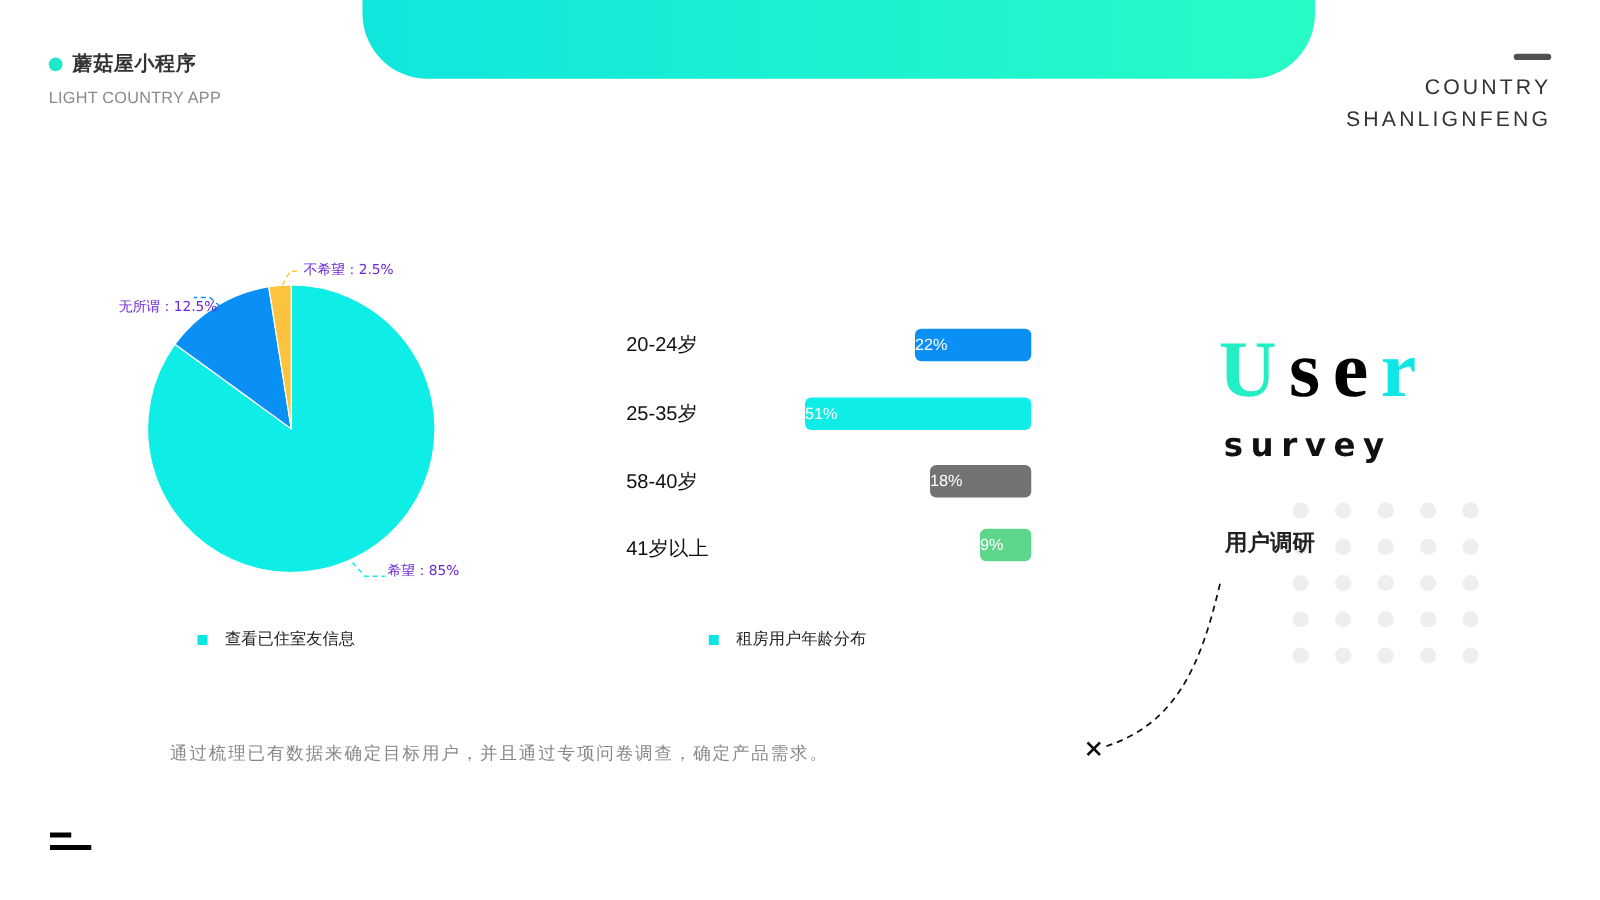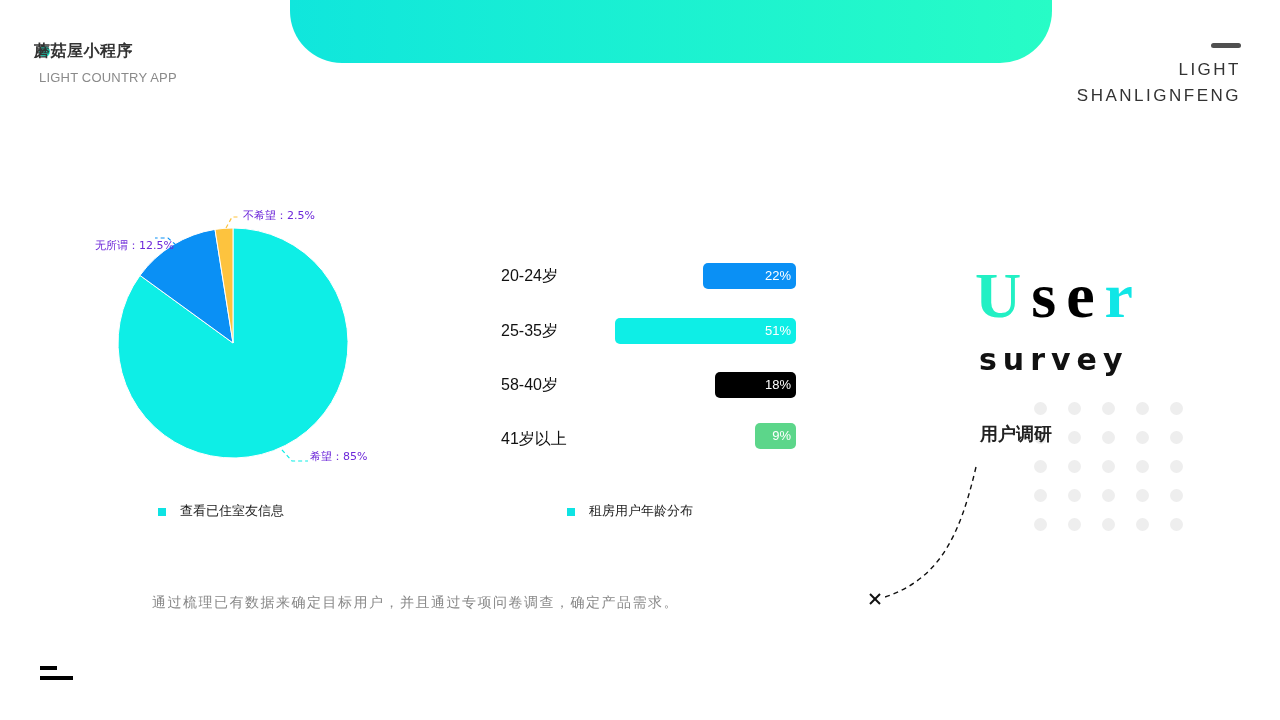--- a/index.html
+++ b/index.html
@@ -7,58 +7,58 @@
     width:1280px; height:720px; background:#ffffff; position:relative; overflow:hidden;
     font-family:"DejaVu Sans", "Liberation Sans", sans-serif; color:#333;
   }
   .abs { position:absolute; }
   .top-banner {
     left:290px; top:-40px; width:762px; height:103px;
     background:linear-gradient(90deg, #10e6dc 0%, #27fcc6 100%);
     border-radius:0 0 52px 52px;
   }
   .brand-dot { left:39px; top:46px; width:11px; height:11px; border-radius:50%; background:#1de9c9; }
-  .brand-title { left:34px; top:41px; font-size:16px; font-weight:bold; color:#333; letter-spacing:0.5px; }
+  .brand-title { left:58px; top:41px; font-size:16px; font-weight:bold; color:#333; letter-spacing:0.5px; }
   .brand-sub { left:39px; top:70px; font-size:13px; color:#8a8a8a; font-family:"Liberation Sans", sans-serif; letter-spacing:0.2px; }
   .menu-bar { left:1211px; top:43px; width:30px; height:5px; border-radius:3px; background:#505050; }
   .design-line { right:39px; font-size:17px; color:#333; letter-spacing:2.5px; font-family:"Liberation Sans", sans-serif; text-align:right; }
   .design-1 { top:60px; }
   .design-2 { top:86px; }
 
   .pie-svg { left:0; top:0; }
   .pie-label { font-size:11px; color:#6d28d9; white-space:nowrap; }
 
   .bar-label { left:501px; font-size:16px; color:#111; font-family:"Liberation Sans", sans-serif; }
-  .bar { height:26px; border-radius:5px; right:484px; color:#fff; font-size:13px; text-align:right;
+  .bar { height:26px; border-radius:5px; right:455px; color:#fff; font-size:13px; text-align:left;
          line-height:26px; padding-right:5px; box-sizing:border-box; font-family:"Liberation Sans", sans-serif; }
 
   .legend-sq { width:8px; height:8px; background:#0ee3e3; }
   .legend-text { font-size:13px; font-weight:normal; color:#222; }
 
-  .desc { left:152px; top:594px; font-size:14px; color:#888; letter-spacing:1.5px; }
+  .desc { left:136px; top:594px; font-size:14px; color:#888; letter-spacing:1.5px; }
 
   .user-title { left:975px; top:258px; font-size:64px; font-weight:bold; letter-spacing:10px; font-family:Liberation Serif, serif; line-height:76px; }
   .user-u { color:#22f0c4; }
   .user-s { color:#000; }
   .user-r { color:#10e6e6; }
-  .survey { left:979px; top:342px; font-size:30px; font-weight:bold; letter-spacing:6px; color:#111; font-family:"DejaVu Sans", sans-serif; }
+  .survey { left:979px; top:342px; font-size:26px; font-weight:bold; letter-spacing:6px; color:#111; font-family:"DejaVu Sans", sans-serif; }
   .survey-cn { left:980px; top:422px; font-size:18px; color:#222; font-weight:bold; position:absolute; z-index:2; }
 
   .dot { width:13px; height:13px; border-radius:50%; background:#eeeeee; }
   .bottom-bar { background:#000; height:4px; }
 </style>
 </head>
 <body>
 
 <div class="abs top-banner"></div>
 <div class="abs brand-dot"></div>
 <div class="abs brand-title">蘑菇屋小程序</div>
 <div class="abs brand-sub">LIGHT COUNTRY APP</div>
 <div class="abs menu-bar"></div>
-<div class="abs design-line design-1">LIGHT</div>
+<div class="abs design-line design-1">COUNTRY</div>
 <div class="abs design-line design-2">SHANLIGNFENG</div>
 
 <svg class="abs pie-svg" width="420" height="480">
 
   <path d="M233,343 L233,228 A115,115 0 1,1 140.0,275.4 Z" fill="#0eeee6" stroke="#fff" stroke-width="1"></path>
 
   <path d="M233,343 L140.0,275.4 A115,115 0 0,1 215.0,229.4 Z" fill="#0a90f5" stroke="#fff" stroke-width="1"></path>
 
   <path d="M233,343 L215.0,229.4 A115,115 0 0,1 233,228 Z" fill="#fdc33e" stroke="#fff" stroke-width="1"></path>
 
@@ -73,21 +73,21 @@
 <div class="abs legend-sq" style="left:158px; top:508px;"></div>
 <div class="abs legend-text" style="left:180px; top:502px;">查看已住室友信息</div>
 
 <div class="abs bar-label" style="top:266px;">20-24岁</div>
 <div class="abs bar" style="top:263px; width:93px; background:#0a90f5;">22%</div>
 
 <div class="abs bar-label" style="top:321px;text-align:center;">25-35岁</div>
 <div class="abs bar" style="top:318px; width:181px; background:#0eeee6;">51%</div>
 
 <div class="abs bar-label" style="top:375px;">58-40岁</div>
-<div class="abs bar" style="top:372px; width:81px; background:#000000;">18%</div>
+<div class="abs bar" style="top:372px; width:81px; background:#737373;">18%</div>
 
 <div class="abs bar-label" style="top:429px;">41岁以上</div>
 <div class="abs bar" style="top:423px; width:41px; background:#5cd68a;">9%</div>
 
 <div class="abs legend-sq" style="left:567px; top:508px;"></div>
 <div class="abs legend-text" style="left:589px; top:502px;">租房用户年龄分布</div>
 
 <div class="abs desc">通过梳理已有数据来确定目标用户，并且通过专项问卷调查，确定产品需求。</div>
 
 <div>

